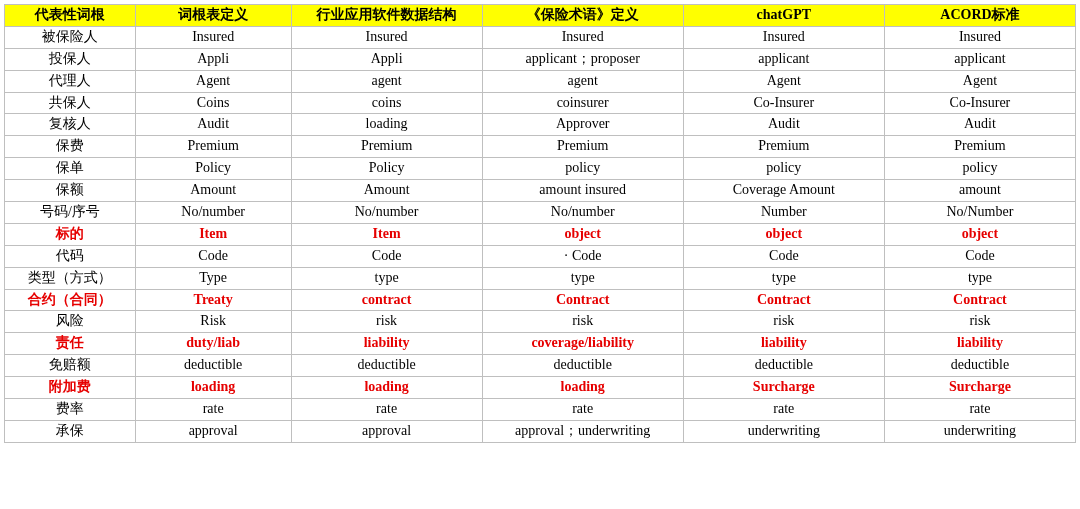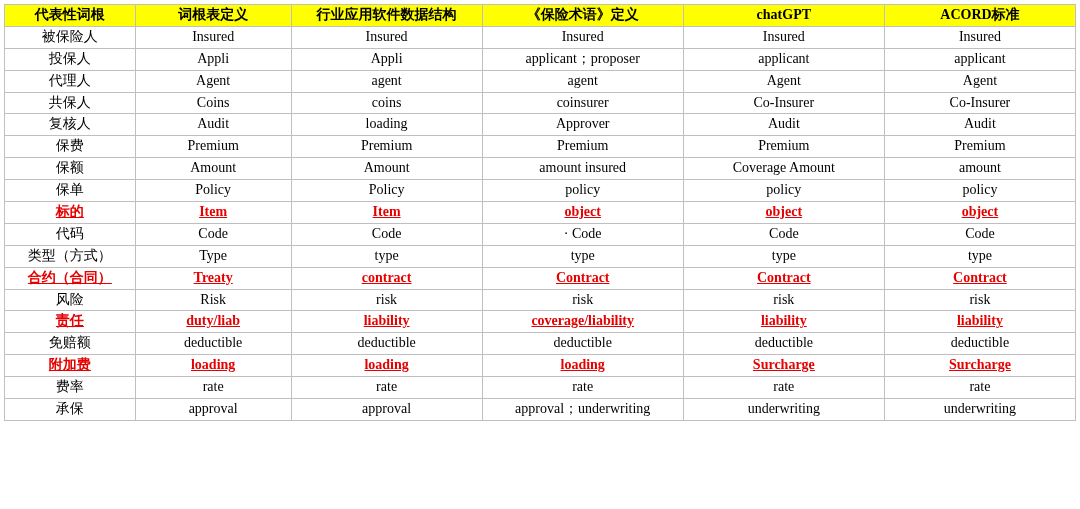--- a/index.html
+++ b/index.html
@@ -27,21 +27,21 @@
     font-weight: bold;
     color: #000;
     margin-left: 36px;
   }
   col.c0 { width: 130px; }
   col.c1 { width: 155px; }
   col.c2 { width: 190px; }
   col.c3 { width: 200px; }
   col.c4 { width: 200px; }
   col.c5 { width: 190px; }
-  .red { color: #e60000; font-weight: bold; text-decoration: underline; }
+  .red { color: #e60000; font-weight: bold; }
   .blk { color: #000; }
 </style>
 </head>
 <body>
 
 <table>
   <colgroup>
     <col class="c0">
       <col class="c1">
       <col class="c2">
@@ -102,34 +102,42 @@
       </tr>
       <tr>
         <td class="blk">保费</td>
         <td class="blk">Premium</td>
         <td class="blk">Premium</td>
         <td class="blk">Premium</td>
         <td class="blk">Premium</td>
         <td class="blk">Premium</td>
       </tr>
       <tr>
+        <td class="blk">保单</td>
+        <td class="blk">Policy</td>
+        <td class="blk">Policy</td>
+        <td class="blk">policy</td>
+        <td class="blk">policy</td>
+        <td class="blk">policy</td>
+      </tr>
+      <tr>
         <td class="blk">保额</td>
         <td class="blk">Amount</td>
         <td class="blk">Amount</td>
         <td class="blk">amount insured</td>
         <td class="blk">Coverage Amount</td>
         <td class="blk">amount</td>
       </tr>
       <tr>
-        <td class="blk">保单</td>
-        <td class="blk">Policy</td>
-        <td class="blk">Policy</td>
-        <td class="blk">policy</td>
-        <td class="blk">policy</td>
-        <td class="blk">policy</td>
+        <td class="blk">号码/序号</td>
+        <td class="blk">No/number</td>
+        <td class="blk">No/number</td>
+        <td class="blk">No/number</td>
+        <td class="blk">Number</td>
+        <td class="blk">No/Number</td>
       </tr>
       <tr>
         <td class="red">标的</td>
         <td class="red">Item</td>
         <td class="red">Item</td>
         <td class="red">object</td>
         <td class="red">object</td>
         <td class="red">object</td>
       </tr>
       <tr>

